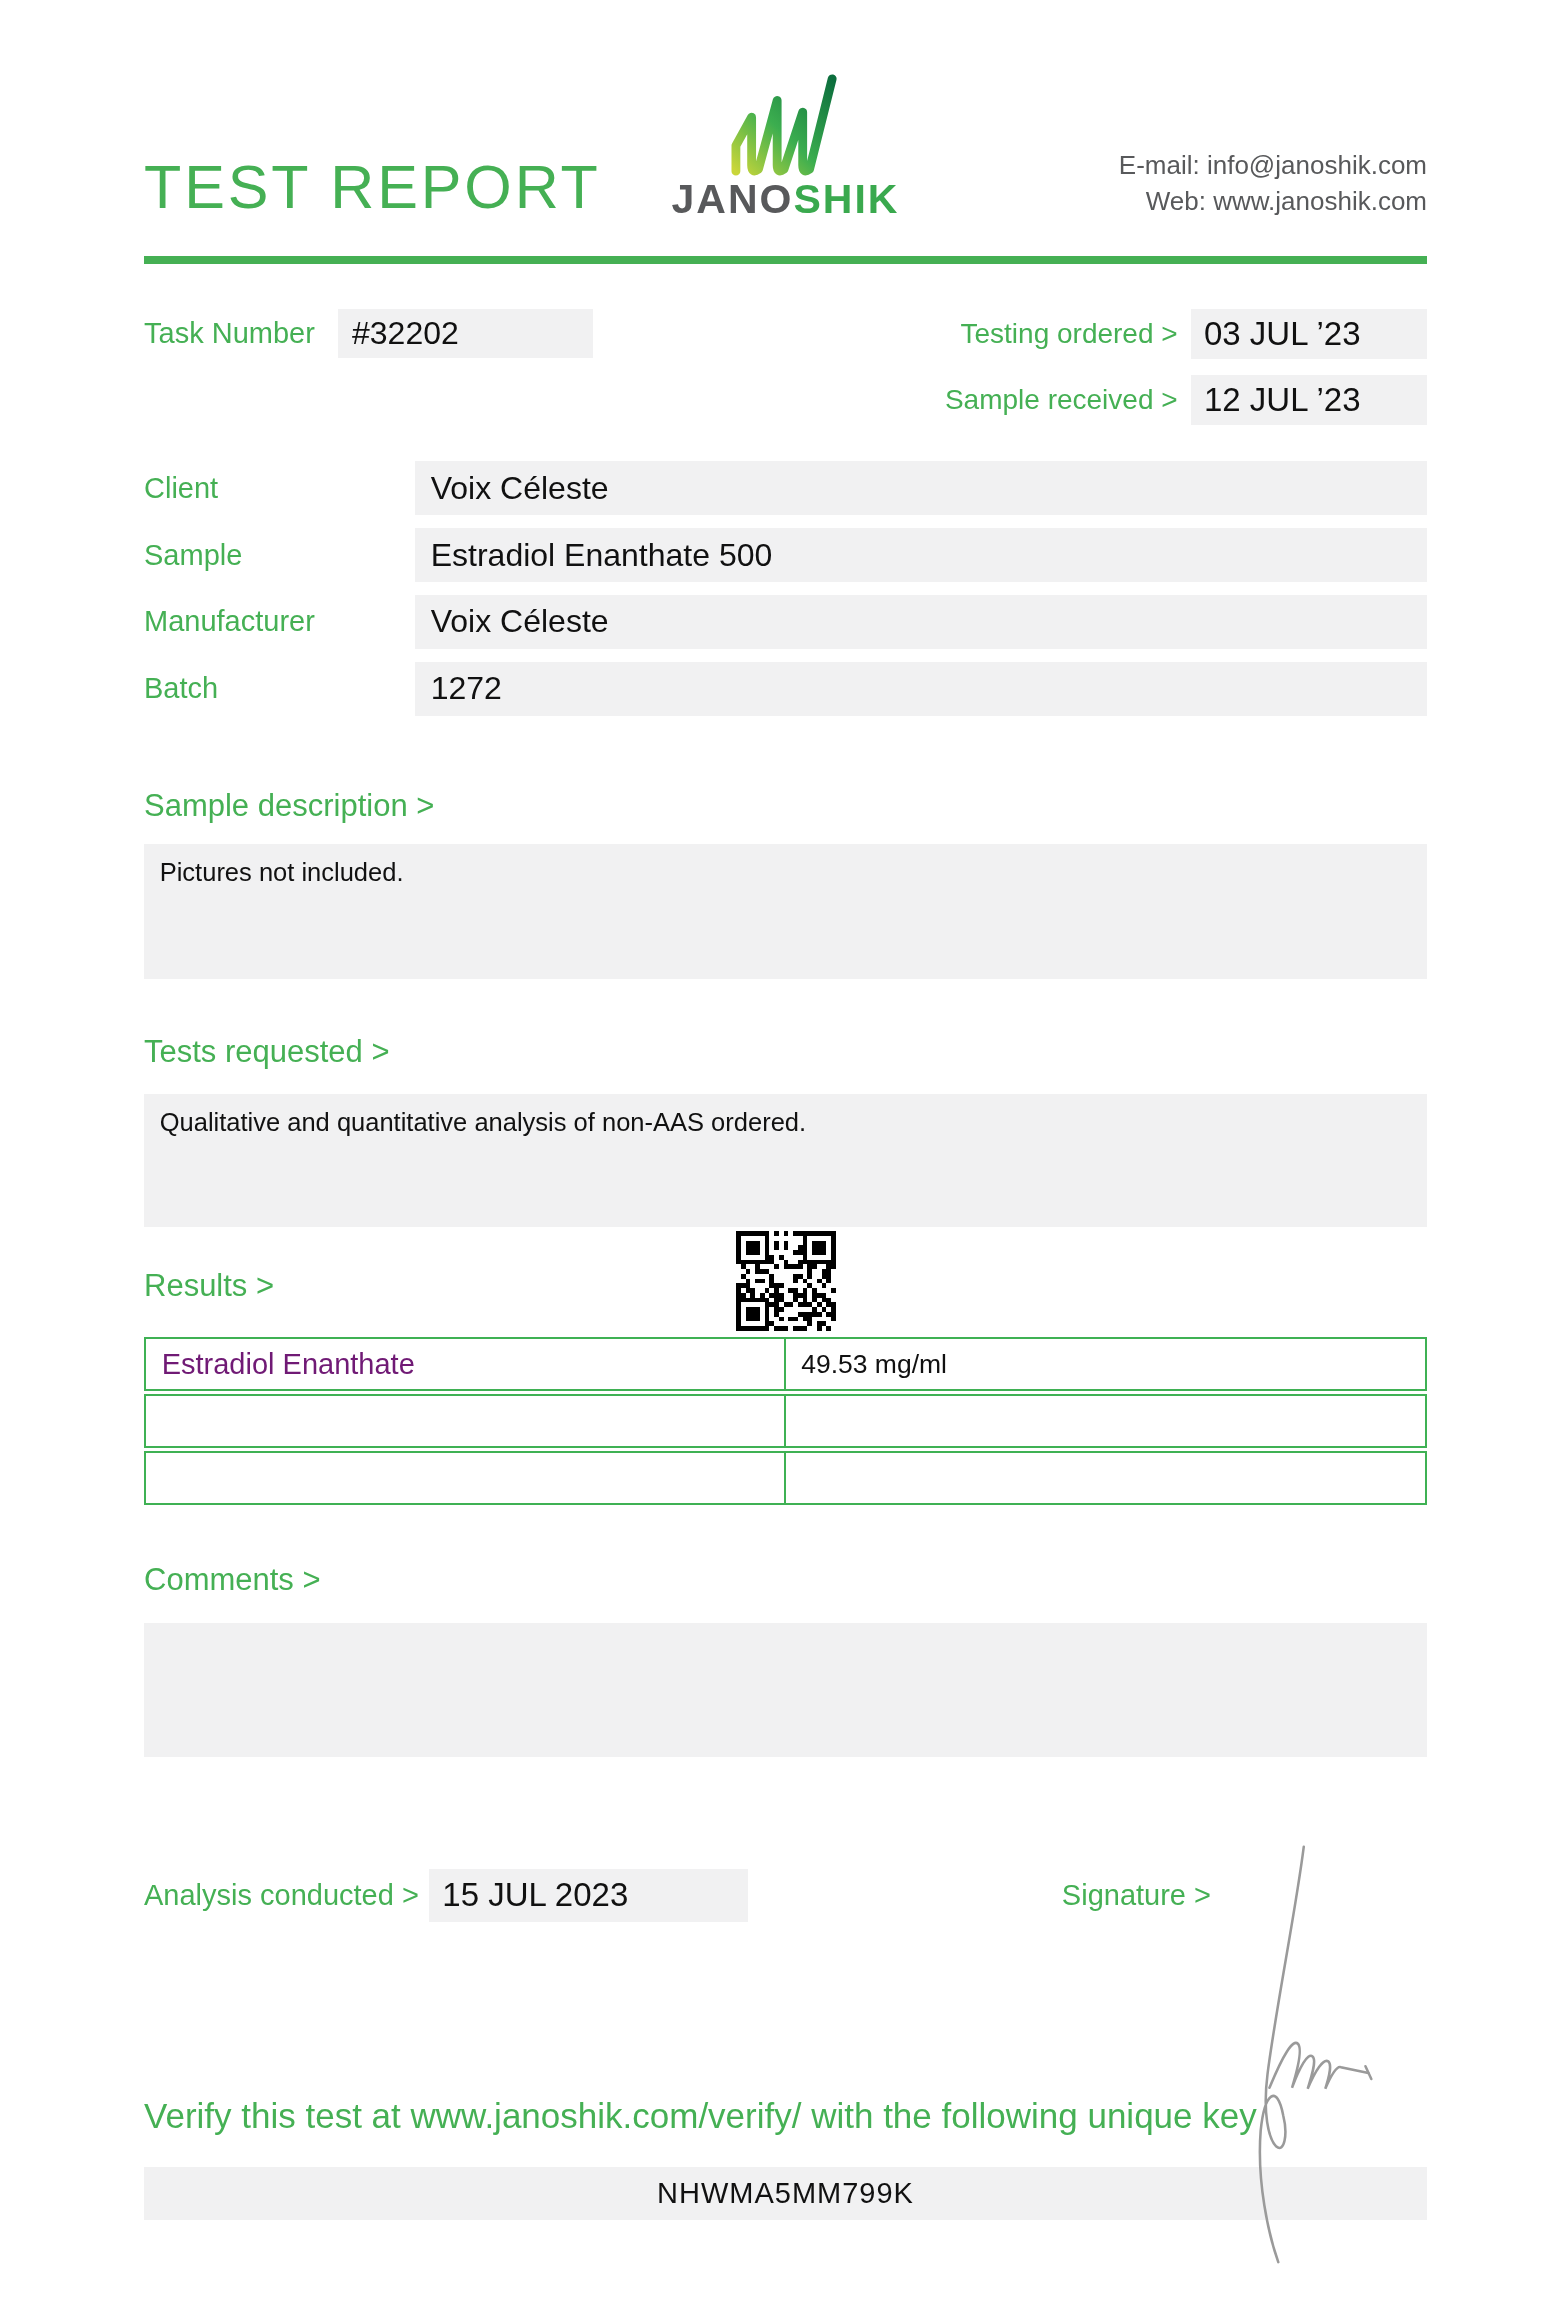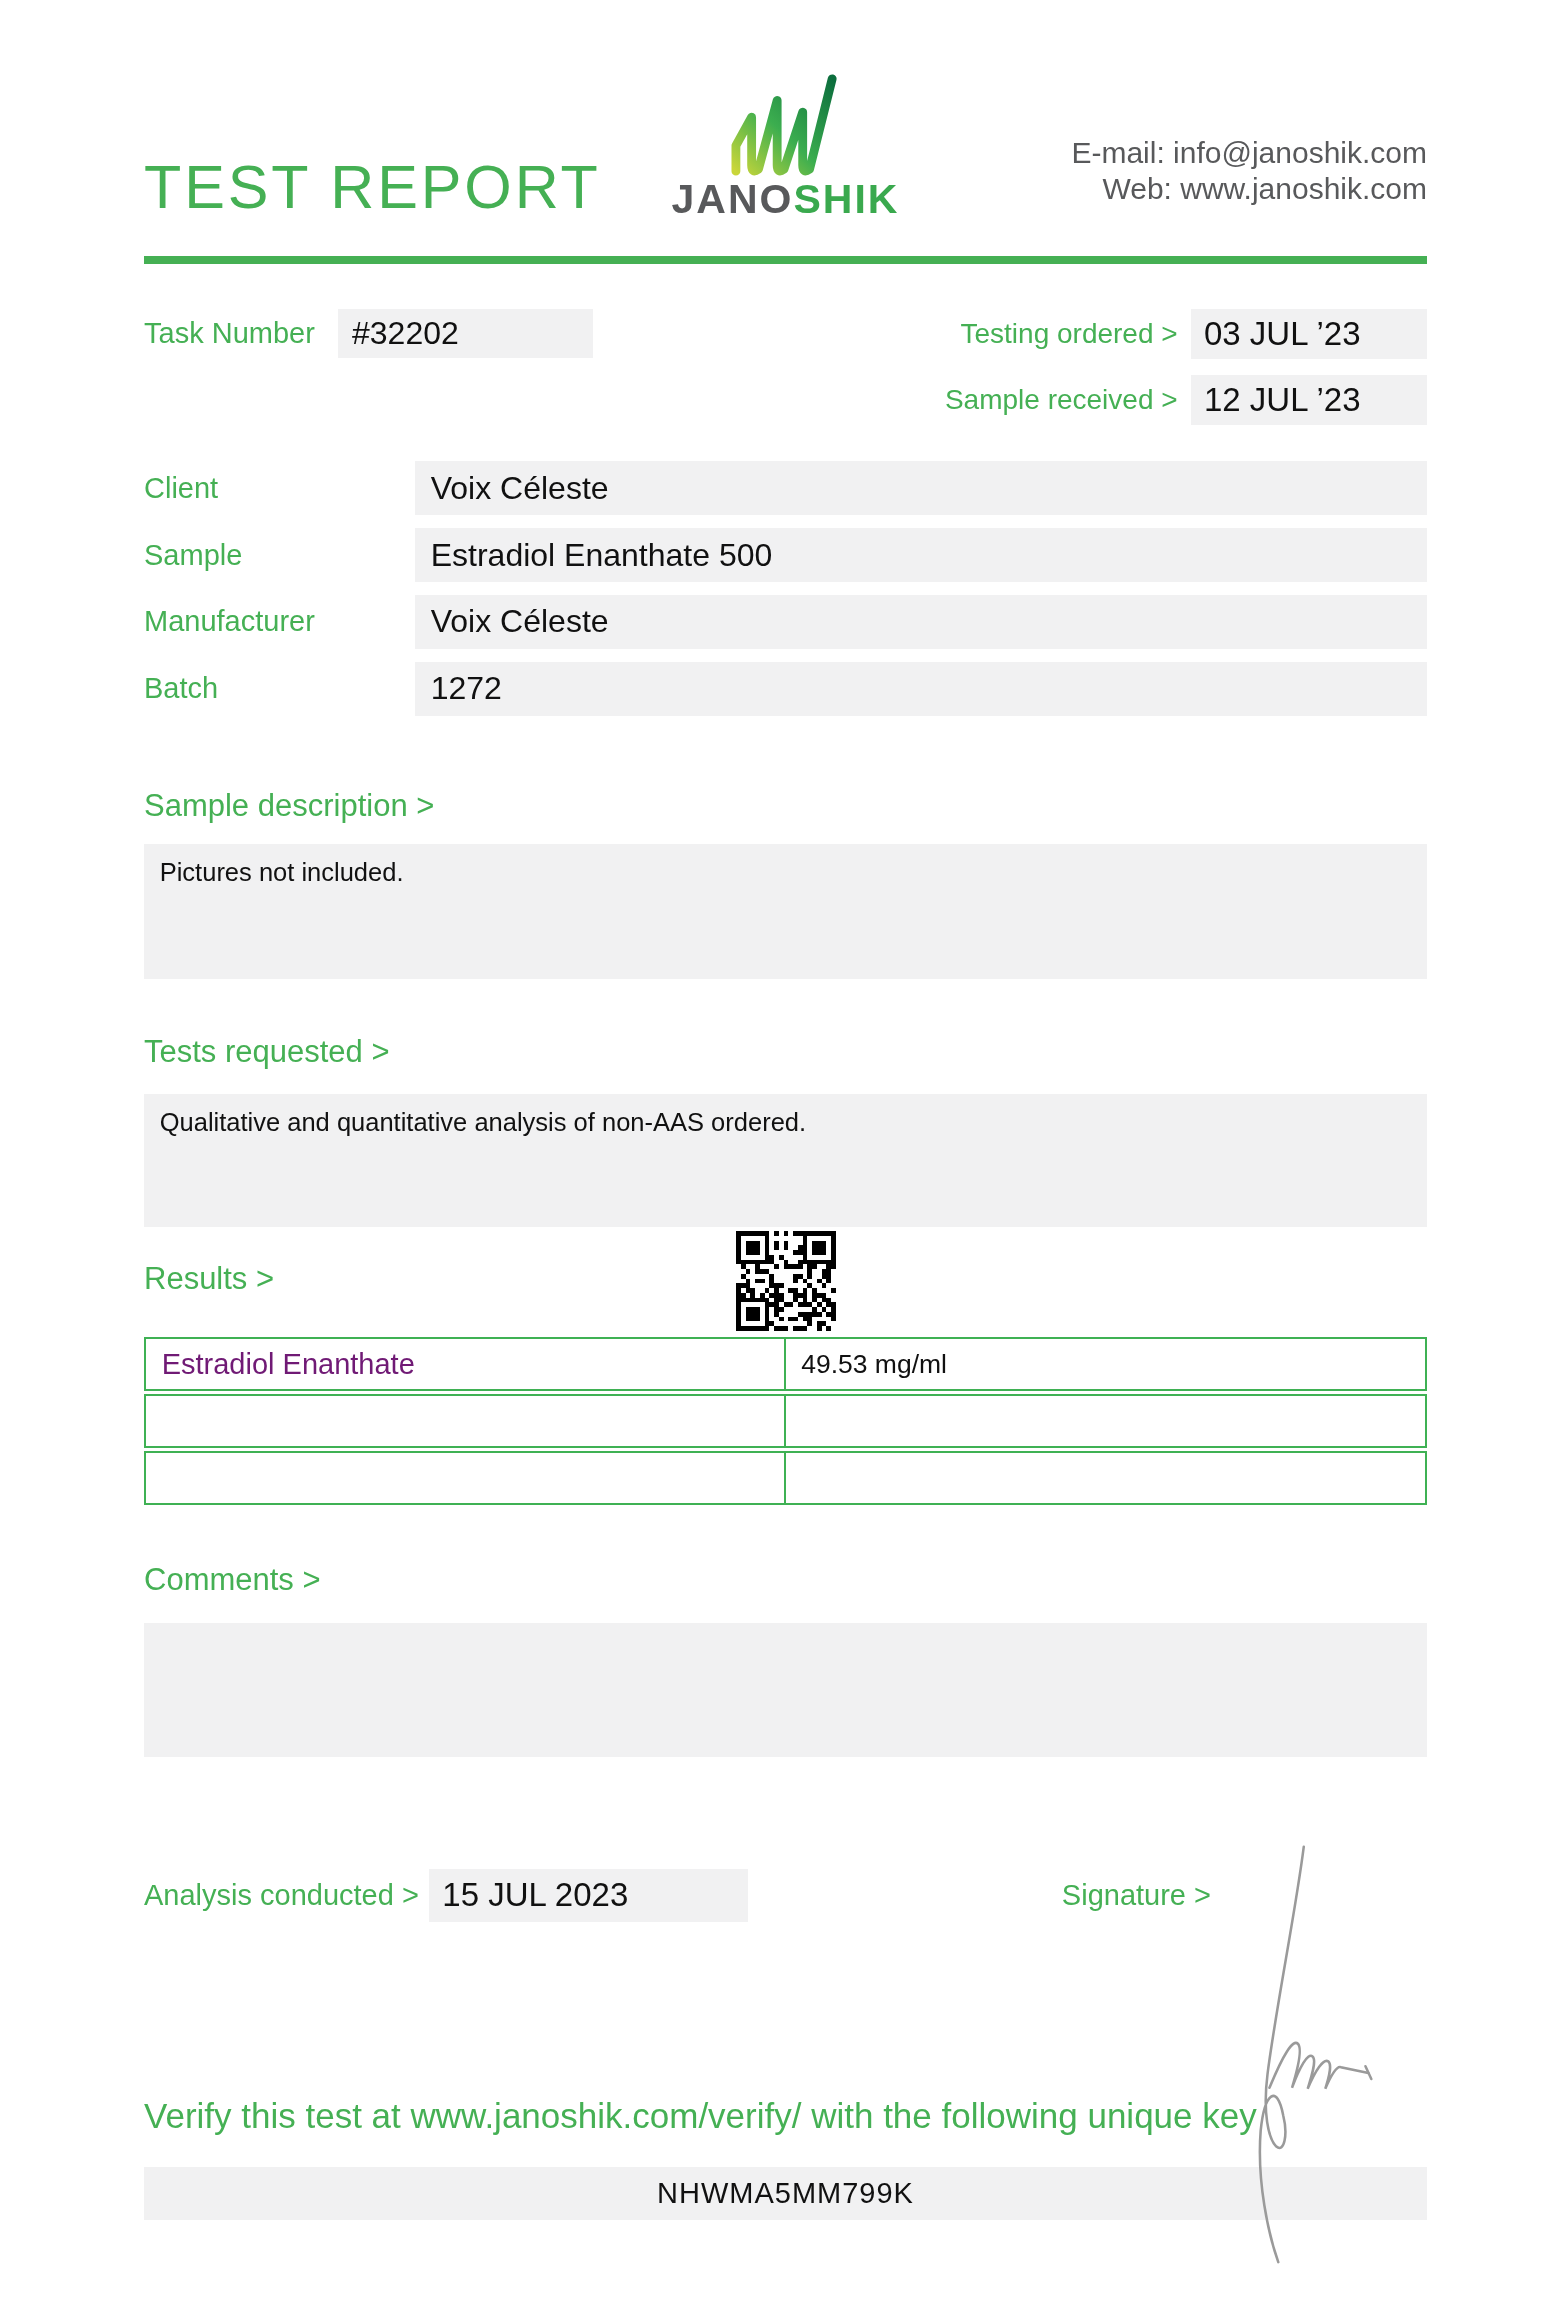--- a/index.html
+++ b/index.html
@@ -34,21 +34,21 @@
     width:265px;
     display:flex;flex-direction:column;align-items:center;
     margin-bottom:0;
   }
   .logo-text{
     font-size:41px;font-weight:700;letter-spacing:2px;line-height:1;
     margin-top:-5.9px;
   }
   .logo-text .dark{color:#58595b;}
   .logo-text .grn{color:#3aa94e;}
-  .hdr-right{flex:1;text-align:right;color:#58595b;font-size:30px;line-height:36px;margin-bottom:13px;}
+  .hdr-right{flex:1;text-align:right;color:#58595b;font-size:26px;line-height:36px;margin-bottom:1px;}
   .rule{margin-top:36px;height:7.8px;background:#45b054;}
   
   .task-row{margin-top:45px;display:flex;align-items:flex-start;}
   .task-left{display:flex;align-items:center;}
   .label{font-size:29px;color:#45b054;white-space:nowrap;}
   .task-box{
     margin-left:23.5px;width:241px;height:49px;background:#f1f1f2;
     display:flex;align-items:center;padding-left:13.7px;font-size:32px;color:#111;
   }
   .task-right{margin-left:auto;display:flex;flex-direction:column;gap:16.7px;}
@@ -71,21 +71,21 @@
   .sec-box{
     background:#f1f1f2;box-sizing:border-box;
     padding:13.7px 15.7px;font-size:25.5px;color:#111;
   }
   .desc-heading{margin-top:74px;}
   .desc-box{margin-top:23.5px;height:135px;}
   .tests-heading{margin-top:57px;}
   .tests-box{margin-top:27.4px;height:133px;}
   
   .results-header{position:relative;height:110px;}
-  .results-heading{position:absolute;left:0;bottom:43px;}
+  .results-heading{position:absolute;left:0;bottom:36px;}
   .qr{position:absolute;left:calc(50% - 50px);top:3.9px;width:100px;height:100px;}
   .res-table{margin-top:0;}
   .res-row{
     display:flex;border:2.9px solid #3fb154;height:54px;box-sizing:border-box;
     margin-bottom:2.9px;background:#fff;
   }
   .res-row:last-child{margin-bottom:0;}
   .res-cell-name{
     width:50%;box-sizing:border-box;border-right:2.9px solid #3fb154;
     display:flex;align-items:center;padding-left:15.7px;font-size:29px;color:#701a75;text-align:center;

